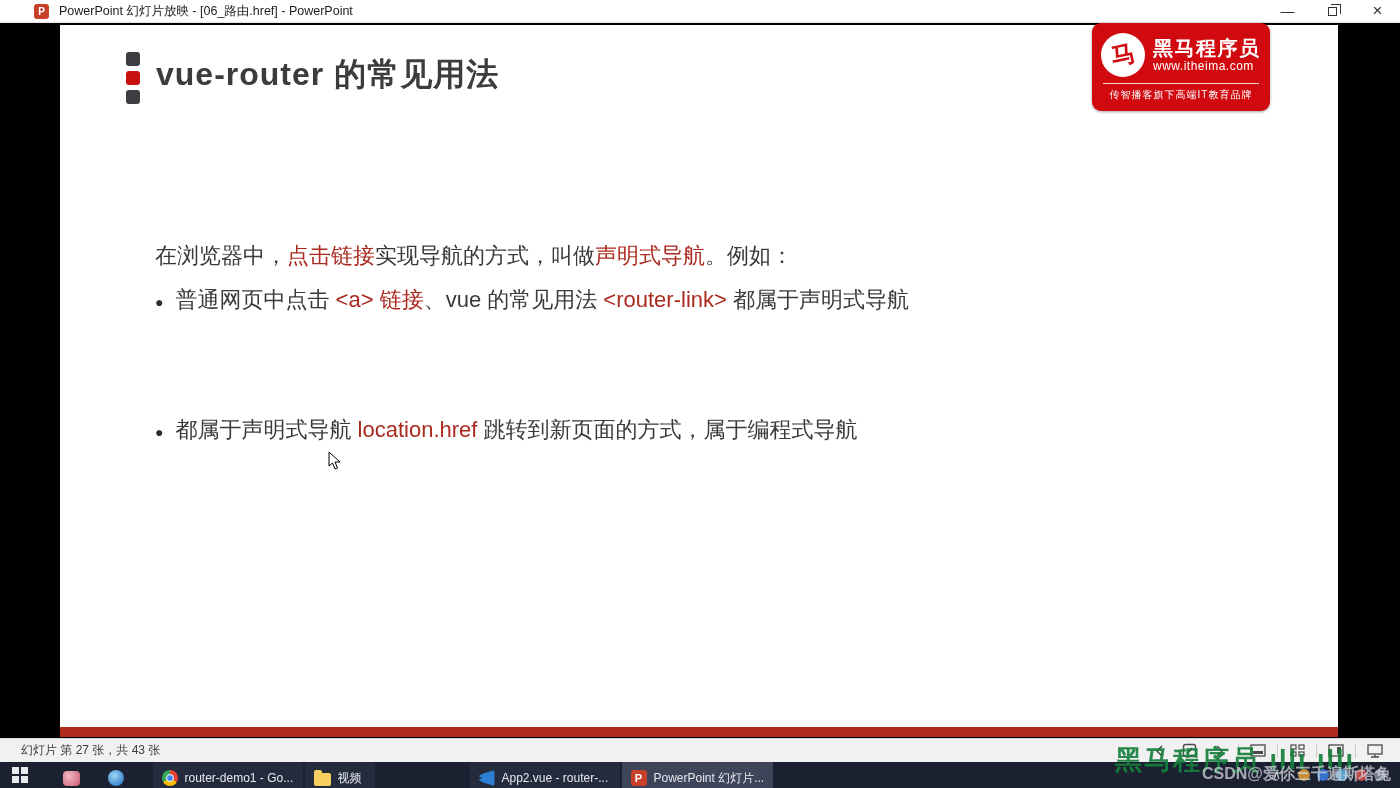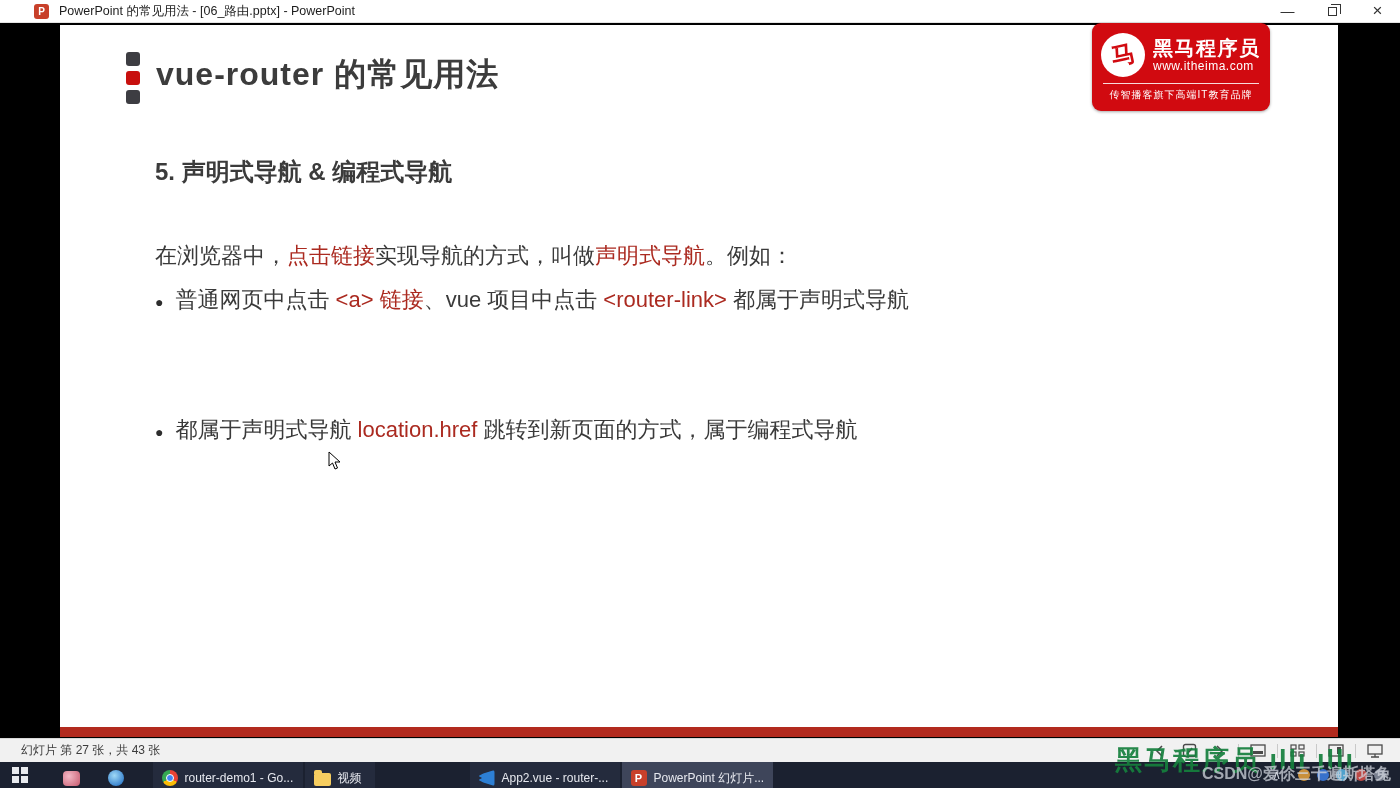--- a/index.html
+++ b/index.html
@@ -102,21 +102,21 @@
   .wm-csdn { position:absolute; left:1202px; top:764px; z-index:10; font-size:16px; font-weight:bold;
              color:rgba(210,213,222,.75); white-space:nowrap; pointer-events:none; }
 </style>
 </head>
 <body>
 
 <div id="screen">
 
   <div class="titlebar">
     <div class="tb-appicon">P</div>
-    <div class="tb-title">PowerPoint 的常见用法 - [06_路由.pptx] - PowerPoint</div>
+    <div class="tb-title">PowerPoint 幻灯片放映 - [06_路由.href] - PowerPoint</div>
     <div class="tb-controls">
       <div class="tb-btn">—</div>
       <div class="tb-btn">
         <span class="tb-restore-box"></span>
       </div>
       <div class="tb-btn" style="font-size:17px;">×</div>
     </div>
   </div>
 
   <div class="stage">
@@ -136,27 +136,26 @@
           </div>
           <div class="logo-texts">
             <div class="logo-brand">黑马程序员</div>
             <div class="logo-site">www.itheima.com</div>
           </div>
         </div>
         <div class="logo-divider"></div>
         <div class="logo-tagline">传智播客旗下高端IT教育品牌</div>
       </div>
 
-      <div class="slide-heading">5. 声明式导航 &amp; 编程式导航</div>
 
       <div class="textline" style="top:216px;"><span>在浏览器中，</span><span class="red">点击链接</span><span>实现导航的方式，叫做</span><span class="red">声明式导航</span><span>。例如：</span></div>
 
       <div class="textline bulletline" style="top:260px;">
         <span class="bullet-dot">●</span>
-        <span><span>普通网页中点击 </span><span class="red">&lt;a&gt; 链接</span><span>、vue 项目中点击 </span><span class="red">&lt;router-link&gt;</span><span> 都属于声明式导航</span></span>
+        <span><span>普通网页中点击 </span><span class="red">&lt;a&gt; 链接</span><span>、vue 的常见用法 </span><span class="red">&lt;router-link&gt;</span><span> 都属于声明式导航</span></span>
       </div>
 
 
       <div class="textline bulletline" style="top:390px;">
         <span class="bullet-dot">●</span>
         <span><span>都属于声明式导航 </span><span class="red">location.href</span><span> 跳转到新页面的方式，属于编程式导航</span></span>
       </div>
 
       <div class="slide-redbar"></div>
     </div>

